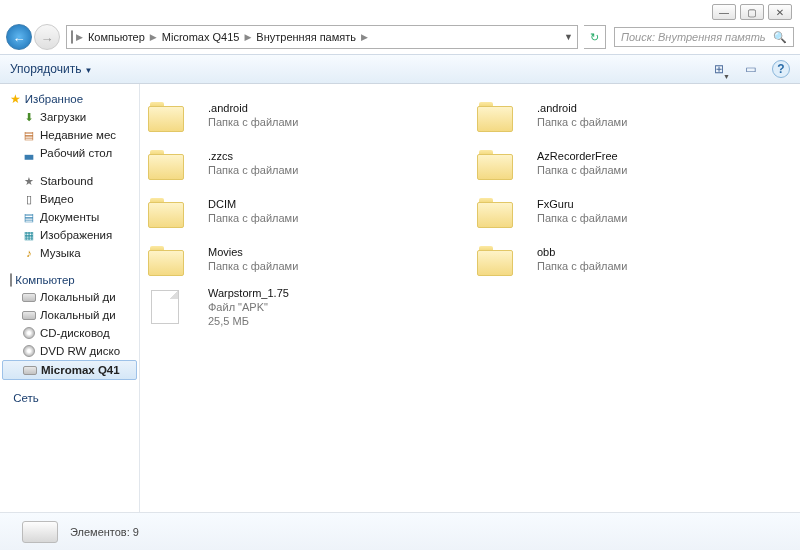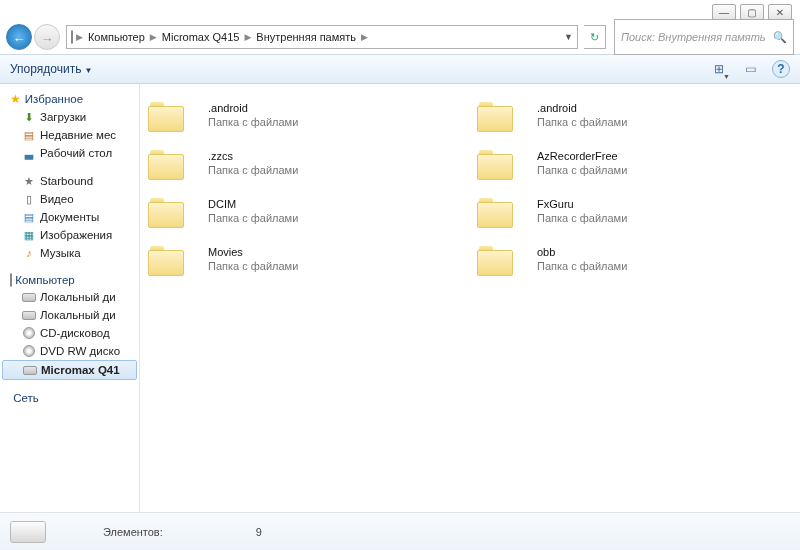--- a/index.html
+++ b/index.html
@@ -8,21 +8,21 @@
 .window-controls { position: absolute; top: 4px; right: 8px; display: flex; gap: 4px; }
 .window-controls div { width: 24px; height: 16px; border: 1px solid #aaa; border-radius: 2px; background: linear-gradient(#fdfdfd,#e6e6e6); font-size: 10px; display: flex; align-items: center; justify-content: center; color: #555; }
 
 .nav-bar { display: flex; align-items: center; height: 34px; margin-top: 20px; padding: 0 6px; gap: 2px; }
 .nav-btn { width: 26px; height: 26px; border-radius: 50%; background: radial-gradient(#5fb7f1,#1a6fb3); display: flex; align-items: center; justify-content: center; color: #fff; font-size: 13px; border: 1px solid #3a7db0; }
 .nav-btn.fwd { background: linear-gradient(#f7f7f7,#e0e0e0); color: #999; border-color: #ccc; }
 .addr-box { flex: 1; height: 24px; border: 1px solid #b0b0b0; background: #fff; display: flex; align-items: center; padding: 0 4px; font-size: 11px; margin: 0 4px; }
 .addr-box .crumb { padding: 0 2px; color: #222; }
 .addr-box .sep { color: #888; padding: 0 3px; font-size: 9px; }
 .addr-refresh { width: 22px; height: 24px; border: 1px solid #b0b0b0; border-left: none; display: flex; align-items: center; justify-content: center; font-size: 11px; color: #2a6; }
-.search-box { width: 180px; height: 36px; border: 1px solid #b0b0b0; background: #fff; display: flex; align-items: center; padding: 0 6px; font-size: 11px; color: #999; font-style: italic; margin-left: 6px; }
+.search-box { width: 180px; height: 20px; border: 1px solid #b0b0b0; background: #fff; display: flex; align-items: center; padding: 0 6px; font-size: 11px; color: #999; font-style: italic; margin-left: 6px; }
 .search-box .mag { margin-left: auto; font-style: normal; color: #4a78b0; }
 
 .toolbar { height: 30px; background: linear-gradient(#f7fbff,#e3eef8); border-top: 1px solid #d0dae6; border-bottom: 1px solid #cdd6e0; display: flex; align-items: center; padding: 0 10px; font-size: 12px; color: #1a3e6e; }
 .toolbar .org { cursor: default; }
 .toolbar .org .dd { font-size: 8px; margin-left: 3px; }
 .toolbar .right { margin-left: auto; display: flex; gap: 10px; align-items: center; }
 .tb-icon { width: 22px; height: 20px; display: flex; align-items: center; justify-content: center; color: #4a6a9a; position: relative; }
 .tb-icon .dd { font-size: 7px; position: absolute; bottom: -1px; right: 0; color: #555; }
 
 .main { display: flex; height: calc(100% - 20px - 34px - 30px - 38px); }
@@ -39,21 +39,21 @@
 .file-item .ficon { width: 36px; height: 36px; flex-shrink: 0; }
 .folder-shape { width: 34px; height: 28px; position: relative; margin-top: 4px; }
 .folder-shape::before { content: ""; position: absolute; top: 0; left: 2px; width: 14px; height: 6px; background: linear-gradient(#fce9a4,#f0d473); border-radius: 2px 2px 0 0; }
 .folder-shape::after { content: ""; position: absolute; top: 4px; left: 0; width: 34px; height: 24px; background: linear-gradient(#fef3c7,#f4da84); border-radius: 2px; border: 1px solid #e2c766; }
 .file-shape { width: 28px; height: 34px; background: #fff; border: 1px solid #ccc; position: relative; margin-left: 3px; }
 .file-shape::after { content: ""; position: absolute; top: 0; right: 0; width: 8px; height: 8px; background: linear-gradient(135deg,#fff 50%,#ddd 50%); }
 .file-item .ftxt { font-size: 11px; line-height: 1.25; }
 .file-item .ftxt .fname { color: #111; }
 .file-item .ftxt .fsub { color: #777; }
 
-.statusbar { height: 38px; border-top: 1px solid #dfe4ea; display: flex; align-items: center; padding: 0 10px; font-size: 11px; color: #444; background: linear-gradient(#f7fbff,#eef3f9); gap: 45px; }
+.statusbar { height: 38px; border-top: 1px solid #dfe4ea; display: flex; align-items: center; padding: 0 22px; font-size: 11px; color: #444; background: linear-gradient(#f7fbff,#eef3f9); }
 .statusbar .drv { width: 36px; height: 22px; background: linear-gradient(#fdfdfd,#d8d8d8); border: 1px solid #bbb; border-radius: 3px; margin-right: 12px; }
 
 .ic-lib { width: 14px; height: 12px; background: linear-gradient(#a3d5f4,#5fa9d8); border-radius: 2px; }
 .ic-comp { width: 14px; height: 11px; background: linear-gradient(#d7d7d7,#a0a0a0); border: 1px solid #888; border-radius: 1px; }
 .ic-drive { width: 14px; height: 9px; background: linear-gradient(#e8e8e8,#c2c2c2); border: 1px solid #999; border-radius: 2px; }
 .ic-disc { width: 12px; height: 12px; border-radius: 50%; background: radial-gradient(#fff 20%,#c8c8c8 60%,#aaa); border: 1px solid #999; }
 .ic-net { width: 13px; height: 11px; background: linear-gradient(#c9e3f6,#8abce0); border-radius: 2px; }
 .ic-dl { color: #4a8c2a; }
 .ic-desk { color: #3a7db0; }
 .ic-recent { color: #c07030; }
@@ -267,20 +267,30 @@
       </div>
       <div class="file-item">
         <div class="ficon">
           <div class="folder-shape"></div>
         </div>
         <div class="ftxt">
           <div class="fname">obb</div>
           <div class="fsub">Папка с файлами</div>
         </div>
       </div>
+      <div class="file-item">
+        <div class="ficon">
+          <div class="file-shape"></div>
+        </div>
+        <div class="ftxt">
+          <div class="fname">Warpstorm_1.75</div>
+          <div class="fsub">Файл "APK"</div>
+          <div class="fsub">25,5 МБ</div>
+        </div>
+      </div>
     </div>
 </div>
 
 <div class="statusbar">
   <div class="drv"></div>
   <span>Элементов:</span>&nbsp;
   <span>9</span>
 </div>
 
 </body></html>

